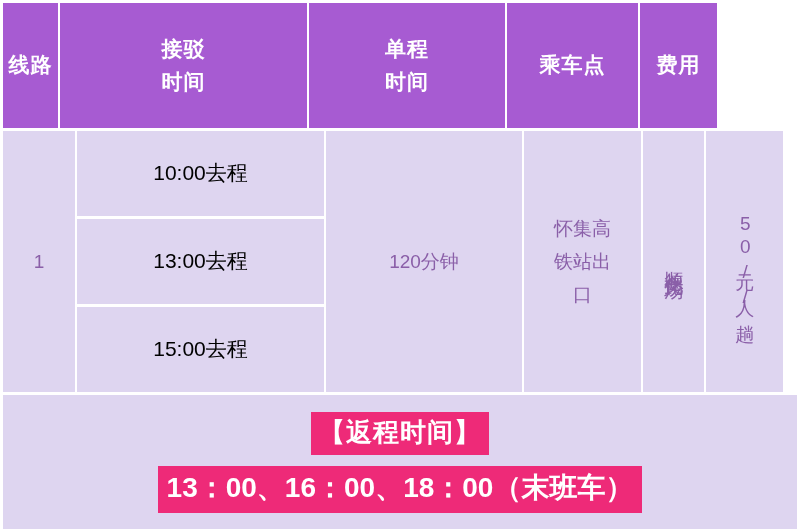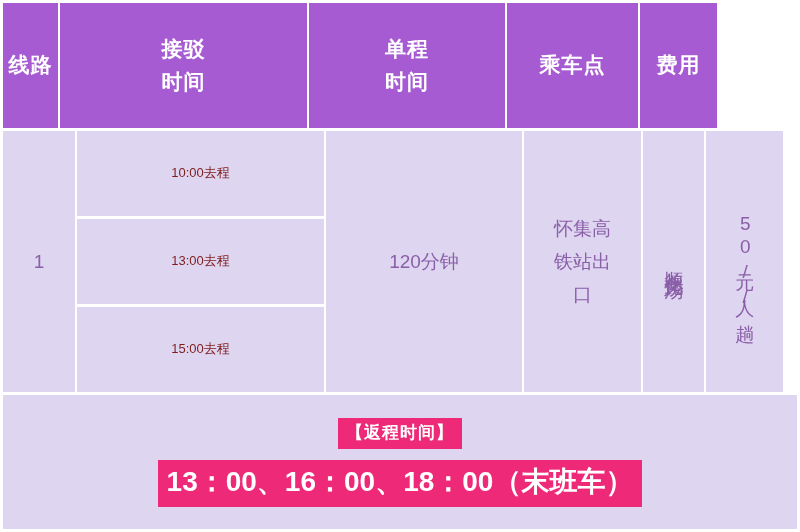--- a/index.html
+++ b/index.html
@@ -74,22 +74,22 @@
     align-items: stretch;
     justify-content: flex-start;
     padding: 0;
   }
   .subcell {
     flex: 1 1 0;
     display: flex;
     align-items: center;
     justify-content: center;
     text-align: center;
-    font-size: 13px;
-    color: #7f1d1d;
+    font-size: 21px;
+    color: #000000;
     box-sizing: border-box;
     border-bottom: 3px solid #ffffff;
   }
   .subcell:last-child { border-bottom: none; }
 
   
   .vertical {
     writing-mode: vertical-rl;
     text-orientation: upright;
     line-height: 1.5;
@@ -122,21 +122,21 @@
     box-sizing: border-box;
   }
   .pill {
     background: #ee2a78;
     color: #ffffff;
     font-weight: bold;
     display: inline-block;
     box-sizing: border-box;
   }
   .pill-title {
-    font-size: 17px;
+    font-size: 26px;
     padding: 3px 8px 5px 8px;
     letter-spacing: 1px;
   }
   .pill-times {
     font-size: 28px;
     padding: 3px 9px 6px 9px;
     letter-spacing: 0px;
   }
 </style>
 </head>

